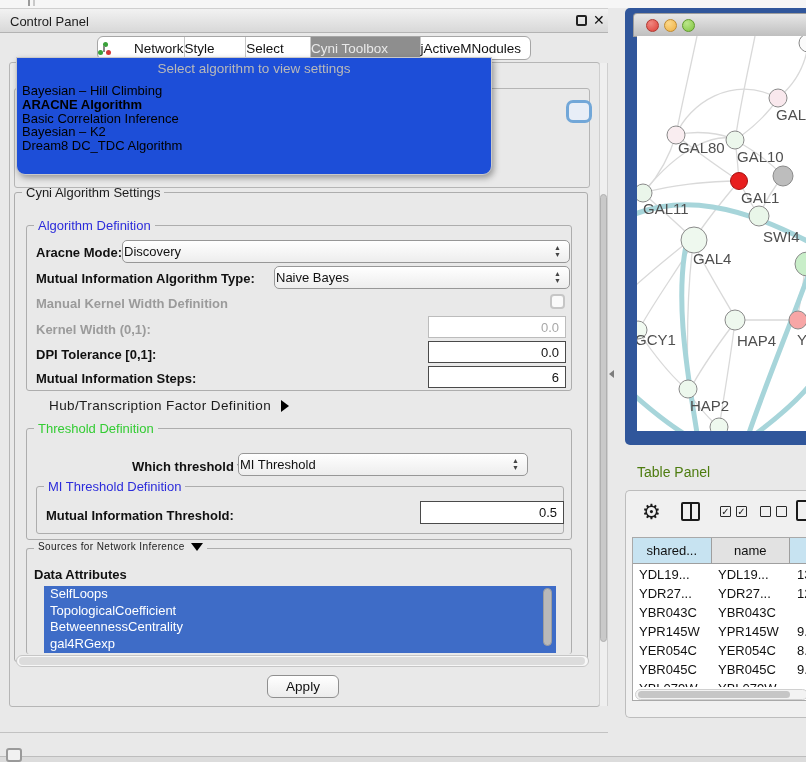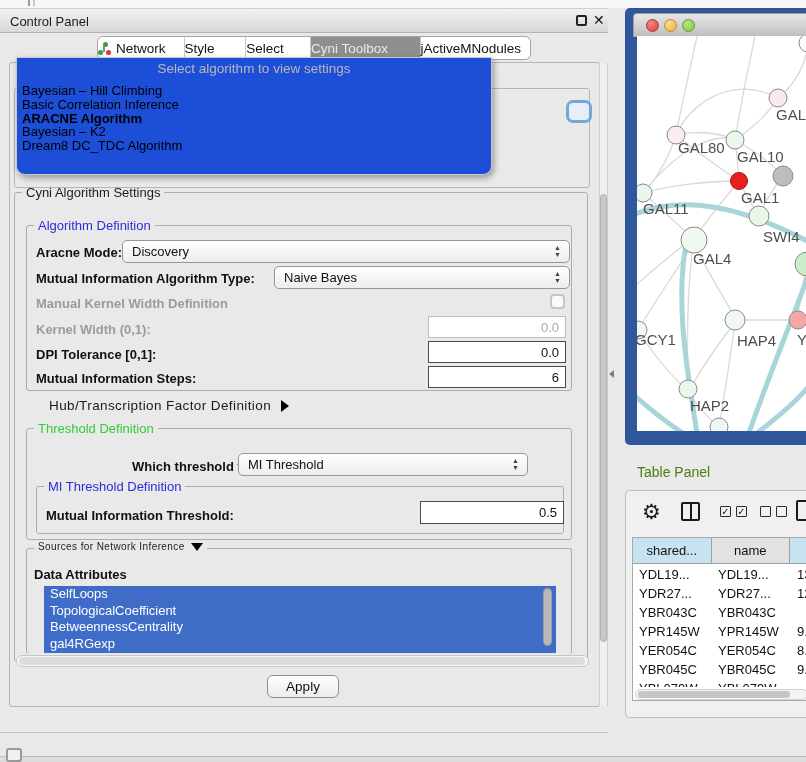--- a/index.html
+++ b/index.html
@@ -15,21 +15,21 @@
   
   .cp-titlebar { left:0; top:8px; width:608px; height:25px; background:linear-gradient(#f2f2f2,#d8d8d8); border-top:1px solid #cfcfcf; border-bottom:1px solid #b3b3b3; }
   .cp-title { position:absolute; left:10px; top:5px; font-size:13px; color:#1c1c1c; }
   .cp-float { position:absolute; left:576px; top:6px; width:11px; height:11px; border:2px solid #222; border-radius:2px; }
   .cp-close { position:absolute; left:593px; top:3px; font-size:14px; font-weight:bold; color:#111; }
   .cp-body { left:0; top:33px; width:608px; height:700px; background:#e9e9e9; border-bottom:1px solid #c2c2c2; }
   .cp-content-border { left:9px; top:62px; width:591px; height:645px; border:1px solid #b6b6b6; border-radius:3px; background:#e9e9e9; }
 
   
   .segbar { display:flex; background:#fff; border:1px solid #a6a6a6; border-radius:6px; overflow:hidden; height:24px; }
-  .seg { display:flex; align-items:center; justify-content:flex-start; gap:5px; font-size:13.5px; color:#111; border-left:1px solid #c8c8c8; white-space:nowrap; }
+  .seg { display:flex; align-items:center; justify-content:space-between; gap:5px; font-size:13.5px; color:#111; border-left:1px solid #c8c8c8; white-space:nowrap; }
   .seg:first-child { border-left:none; }
   .seg.sel { background:#8e8e8e; color:#e9e9e9; }
   #top-tabs { left:97px; top:36px; width:434px; }
   #bottom-tabs { left:140px; top:706px; width:328px; z-index:6; }
 
   .net-icon { width:13px; height:13px; display:inline-block; position:relative; }
   .net-icon i { position:absolute; border-radius:50%; }
 
   
   .popup-shadow { left:16px; top:57px; width:476px; height:118px; border-radius:0 0 9px 9px; box-shadow:2px 3px 6px rgba(0,0,0,0.35); z-index:10; background:#1d4ed8; border:1px solid #c9c9c9; }
@@ -43,21 +43,21 @@
   .focus-frag { left:566px; top:100px; width:26px; height:23px; border:3px solid #72a7d8; border-radius:7px; background:#e8eef7; z-index:3; }
 
   
   .group { border:1px solid #adadad; border-radius:3px; }
   .group-title { position:absolute; top:-8px; left:7px; background:#e9e9e9; padding:0 4px; font-size:13px; }
   .t-black { color:#1c1c1c; } .t-blue { color:#2c2cdb; } .t-green { color:#33cc33; }
 
   .lbl { font-size:13px; font-weight:bold; color:#111; white-space:nowrap; }
   .lbl.dis { color:#9b9b9b; }
 
-  .combo { position:absolute; height:23px; background:linear-gradient(#ffffff,#ededed); border:1px solid #979797; border-radius:5px; font-size:13px; color:#111; display:flex; align-items:center; padding-left:9px; }
+  .combo { position:absolute; height:23px; background:linear-gradient(#ffffff,#ededed); border:1px solid #979797; border-radius:5px; font-size:13px; color:#111; display:flex; align-items:center; padding-left:1px; }
   .combo .arrows { position:absolute; right:8px; top:3px; display:flex; flex-direction:column; line-height:7px; font-size:7px; color:#444; }
 
   .field { position:absolute; background:#fff; border:1px solid #4a4a4a; font-size:13px; color:#111; text-align:right; padding:3px 6px 0 0; }
   .field.dis { border:1px solid #bcbcbc; color:#a8a8a8; }
 
   .checkbox { position:absolute; width:15px; height:15px; border:2px solid #c6c6c6; border-radius:4px; background:#fafafa; }
 
   .hub-row { position:absolute; font-size:13.5px; color:#1b1b1b; letter-spacing:0.4px; }
   .tri-right { display:inline-block; margin-left:10px; width:0; height:0; border-left:8px solid #000; border-top:6px solid transparent; border-bottom:6px solid transparent; vertical-align:middle; }
   .tri-down { display:inline-block; margin-left:6px; width:0; height:0; border-top:8px solid #000; border-left:6px solid transparent; border-right:6px solid transparent; vertical-align:middle; }
@@ -356,22 +356,22 @@
       <div class="tp-hscroll">
           <div class="thumb"></div>
         </div>
     </div>
   </div>
 
   <div class="abs popup-shadow">
     <div class="popup-placeholder">Select algorithm to view settings</div>
     <div class="popup-list" id="popup-list">
         <div class="popup-item">Bayesian – Hill Climbing</div>
+        <div class="popup-item bold">ARACNE Algorithm</div>
         <div class="popup-item">Basic Correlation Inference</div>
-        <div class="popup-item bold">ARACNE Algorithm</div>
         <div class="popup-item">Bayesian – K2</div>
         <div class="popup-item">Dream8 DC_TDC Algorithm</div>
       </div>
   </div>
 
   <div class="abs bl-icon"></div>
   <div class="abs bottom-strip"></div>
 
 </div>
 

